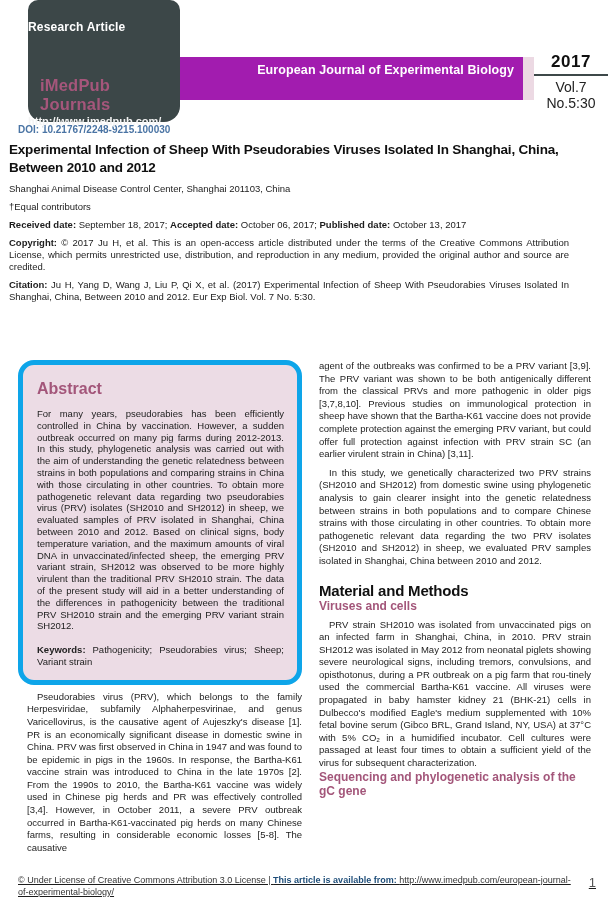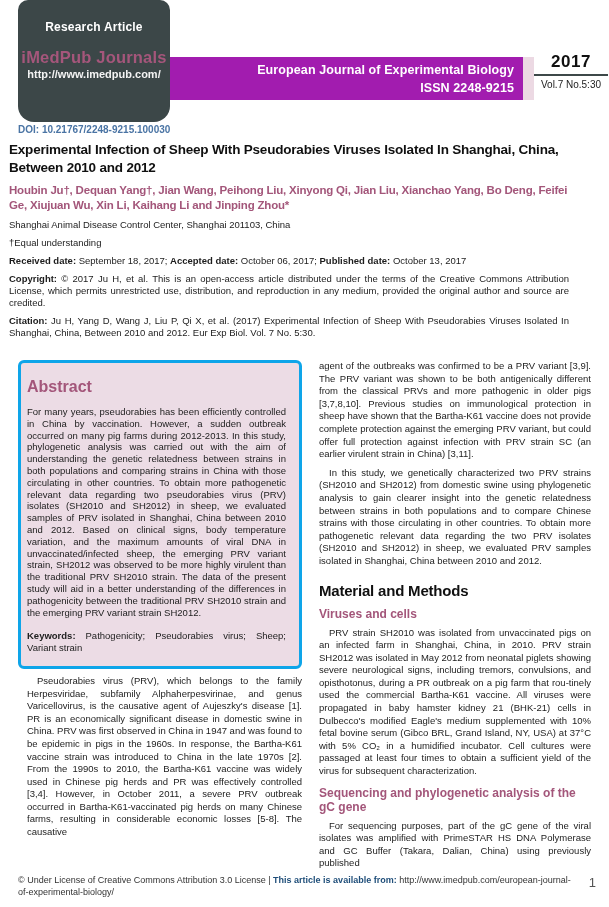--- a/index.html
+++ b/index.html
@@ -8,106 +8,104 @@
     width:609px; height:907px;
     font-family:"Liberation Sans", sans-serif;
     color:#1c1c1c;
     position:relative;
     overflow:hidden;
   }
   .page { position:relative; width:609px; height:907px; background:#fff; overflow:hidden; }
 
   
   .badge {
-    position:absolute; left:18px; top:0; width:152px; height:122px;
+    position:absolute; left:28px; top:0; width:152px; height:122px;
     background:#3c4748; border-radius:10px 10px 16px 16px;
-    text-align:center; color:#fff; z-index:3;
+    color:#fff; z-index:3;
   }
   .badge-type { padding-top:20px; font-size:12px; font-weight:bold; letter-spacing:0.2px; }
-  .badge-brand { margin-top:14px; font-size:16.5px; font-weight:bold; color:#a5567b; letter-spacing:0.2px; }
+  .badge-brand { margin-top:42px; font-size:16.5px; font-weight:bold; color:#a5567b; letter-spacing:0.2px;padding-left:12px; }
   .badge-url { margin-top:1px; font-size:11px; font-weight:bold; color:#f4f4f4; }
 
   .banner {
     position:absolute; left:170px; top:57px; width:353px; height:43px;
     background:#a21caf; color:#fff; text-align:right;
     padding:4px 9px 12px 0; z-index:2;
   }
   .banner-title, .banner-issn { font-size:12.5px; font-weight:bold; line-height:18px; letter-spacing:0.1px; }
 
   .pink-strip { position:absolute; left:523px; top:57px; width:11px; height:43px; background:#ecd9e3; z-index:2; }
 
   .issue { position:absolute; left:534px; top:52px; width:74px; text-align:center; z-index:2; }
   .issue-year { font-size:17px; font-weight:bold; color:#101010; padding-bottom:2px; border-bottom:2px solid #3d4849; letter-spacing:0.5px; }
-  .issue-vol { margin-top:3px; font-size:10px; color:#222; }
+  .issue-vol { margin-top:3px; font-size:14px; color:#222; }
 
   .doi { position:absolute; left:18px; top:124px; font-size:10px; color:#4a74a4; font-weight:bold; }
 
   
   .content { position:absolute; left:9px; top:141px; width:560px; }
   .title { font-size:13.5px; letter-spacing:-0.2px; font-weight:bold; line-height:18px; color:#101010; }
   .authors { margin-top:6px; font-size:11.5px; letter-spacing:-0.2px; font-weight:bold; line-height:15px; color:#a3567a; }
   .meta { margin-top:6px; font-size:9.5px; line-height:12px; color:#1c1c1c; text-align:justify; }
   .meta b { font-weight:bold; }
 
   
   .cols { position:absolute; left:27px; top:360px; width:564px; display:flex; gap:17px; }
   .col-left { width:275px; }
   .col-right { width:272px; }
 
   .abstract-box {
     margin-left:-9px; width:284px;
-    background:#ecdce5; border:3px solid #0ea5e9; border-radius:6px;
-    padding:13px 13px 12px 6px;
+    background:#ecdce5; border:5px solid #0ea5e9; border-radius:16px;
+    padding:13px 13px 12px 14px;
   }
   .abstract-h { font-size:16px; font-weight:bold; color:#a3567a; margin:2px 0 10px 0; }
   .abs-body { font-size:9.5px; line-height:11.8px; text-align:justify; color:#222; }
   .abs-kw { margin-top:12px; }
 
   .sec-h { margin-top:14px; font-size:15px; font-weight:bold; color:#101010; letter-spacing:-0.2px; }
-  .sub-h { margin-top:8px; font-size:12px; font-weight:bold; color:#a3567a; }
+  .sub-h { margin-top:0; font-size:12px; font-weight:bold; color:#a3567a; }
   .body-p { margin-top:6px; font-size:9.5px; line-height:12.6px; text-align:justify; color:#1c1c1c; }
   .indent { text-indent:10px; }
   .col-right .body-p:first-child { margin-top:0; }
 
   
-  .footer { position:absolute; left:18px; top:874px; width:578px; display:flex; align-items:flex-start; }
+  .footer { position:absolute; left:18px; top:874px; width:578px; display:flex; align-items:flex-start;text-decoration:underline; }
   .footer-text { flex:1; font-size:9px; line-height:12px; color:#333; text-align:left; }
   .footer-text .avail { font-weight:bold; color:#1f4e79; }
   .footer-url { color:#333; }
   .page-num { width:22px; text-align:right; font-size:13px; color:#555; margin-top:1px; }
 </style>
 </head>
 <body>
 
 <div class="page">
 
   <div class="badge">
     <div class="badge-type">Research Article</div>
     <div class="badge-brand">iMedPub Journals</div>
     <div class="badge-url">http://www.imedpub.com/</div>
   </div>
 
   <div class="banner">
     <div class="banner-title">European Journal of Experimental Biology</div>
-    <div class="banner-issn">ISSN 2248-9215</div>
   </div>
   <div class="pink-strip"></div>
 
   <div class="issue">
     <div class="issue-year">2017</div>
     <div class="issue-vol">Vol.7 No.5:30</div>
   </div>
 
   <div class="doi">DOI: 10.21767/2248-9215.100030</div>
 
   <div class="content">
     <h1 class="title">Experimental Infection of Sheep With Pseudorabies Viruses Isolated In Shanghai, China, Between 2010 and 2012</h1>
-    <div class="authors">Houbin Ju†, Dequan Yang†, Jian Wang, Peihong Liu, Xinyong Qi, Jian Liu, Xianchao Yang, Bo Deng, Feifei Ge, Xiujuan Wu, Xin Li, Kaihang Li and Jinping Zhou*</div>
     <div class="meta">Shanghai Animal Disease Control Center, Shanghai 201103, China</div>
-    <div class="meta">†Equal understanding</div>
+    <div class="meta">†Equal contributors</div>
     <p class="meta"><b>Received date:</b><span> September 18, 2017; </span><b>Accepted date:</b><span> October 06, 2017; </span><b>Published date:</b><span> October 13, 2017</span></p>
     <p class="meta"><b>Copyright:</b><span> © 2017 Ju H, et al. This is an open-access article distributed under the terms of the Creative Commons Attribution License, which permits unrestricted use, distribution, and reproduction in any medium, provided the original author and source are credited.</span></p>
     <p class="meta"><b>Citation:</b><span> Ju H, Yang D, Wang J, Liu P, Qi X, et al. (2017) Experimental Infection of Sheep With Pseudorabies Viruses Isolated In Shanghai, China, Between 2010 and 2012. Eur Exp Biol. Vol. 7 No. 5:30.</span></p>
   </div>
 
   <div class="cols">
     <div class="col-left">
       <div class="abstract-box">
         <h2 class="abstract-h">Abstract</h2>
         <p class="abs-body">For many years, pseudorabies has been efficiently controlled in China by vaccination. However, a sudden outbreak occurred on many pig farms during 2012-2013. In this study, phylogenetic analysis was carried out with the aim of understanding the genetic relatedness between strains in both populations and comparing strains in China with those circulating in other countries. To obtain more pathogenetic relevant data regarding two pseudorabies virus (PRV) isolates (SH2010 and SH2012) in sheep, we evaluated samples of PRV isolated in Shanghai, China between 2010 and 2012. Based on clinical signs, body temperature variation, and the maximum amounts of viral DNA in unvaccinated/infected sheep, the emerging PRV variant strain, SH2012 was observed to be more highly virulent than the traditional PRV SH2010 strain. The data of the present study will aid in a better understanding of the differences in pathogenicity between the traditional PRV SH2010 strain and the emerging PRV variant strain SH2012.</p>
@@ -116,21 +114,20 @@
       <p class="body-p indent">Pseudorabies virus (PRV), which belongs to the family Herpesviridae, subfamily Alphaherpesvirinae, and genus Varicellovirus, is the causative agent of Aujeszky's disease [1]. PR is an economically significant disease in domestic swine in China. PRV was first observed in China in 1947 and was found to be epidemic in pigs in the 1960s. In response, the Bartha-K61 vaccine strain was introduced to China in the late 1970s [2]. From the 1990s to 2010, the Bartha-K61 vaccine was widely used in Chinese pig herds and PR was effectively controlled [3,4]. However, in October 2011, a severe PRV outbreak occurred in Bartha-K61-vaccinated pig herds on many Chinese farms, resulting in considerable economic losses [5-8]. The causative</p>
     </div>
 
     <div class="col-right">
       <p class="body-p">agent of the outbreaks was confirmed to be a PRV variant [3,9]. The PRV variant was shown to be both antigenically different from the classical PRVs and more pathogenic in older pigs [3,7,8,10]. Previous studies on immunological protection in sheep have shown that the Bartha-K61 vaccine does not provide complete protection against the emerging PRV variant, but could offer full protection against infection with PRV strain SC (an earlier virulent strain in China) [3,11].</p>
       <p class="body-p indent">In this study, we genetically characterized two PRV strains (SH2010 and SH2012) from domestic swine using phylogenetic analysis to gain clearer insight into the genetic relatedness between strains in both populations and to compare Chinese strains with those circulating in other countries. To obtain more pathogenetic relevant data regarding the two PRV isolates (SH2010 and SH2012) in sheep, we evaluated PRV samples isolated in Shanghai, China between 2010 and 2012.</p>
       <h2 class="sec-h">Material and Methods</h2>
       <h3 class="sub-h">Viruses and cells</h3>
       <p class="body-p indent">PRV strain SH2010 was isolated from unvaccinated pigs on an infected farm in Shanghai, China, in 2010. PRV strain SH2012 was isolated in May 2012 from neonatal piglets showing severe neurological signs, including tremors, convulsions, and opisthotonus, during a PR outbreak on a pig farm that rou-tinely used the commercial Bartha-K61 vaccine. All viruses were propagated in baby hamster kidney 21 (BHK-21) cells in Dulbecco's modified Eagle's medium supplemented with 10% fetal bovine serum (Gibco BRL, Grand Island, NY, USA) at 37°C with 5% CO₂ in a humidified incubator. Cell cultures were passaged at least four times to obtain a sufficient yield of the virus for subsequent characterization.</p>
       <h3 class="sub-h">Sequencing and phylogenetic analysis of the gC gene</h3>
-      <p class="body-p indent">For sequencing purposes, part of the gC gene of the viral isolates was amplified with PrimeSTAR HS DNA Polymerase and GC Buffer (Takara, Dalian, China) using previously published</p>
     </div>
   </div>
 
   <div class="footer">
     <div class="footer-text">
       <span>© Under License of Creative Commons Attribution 3.0 License | </span><b class="avail">This article is available from: </b><span class="footer-url">http://www.imedpub.com/european-journal-of-experimental-biology/</span>
     </div>
     <div class="page-num">1</div>
   </div>
 

